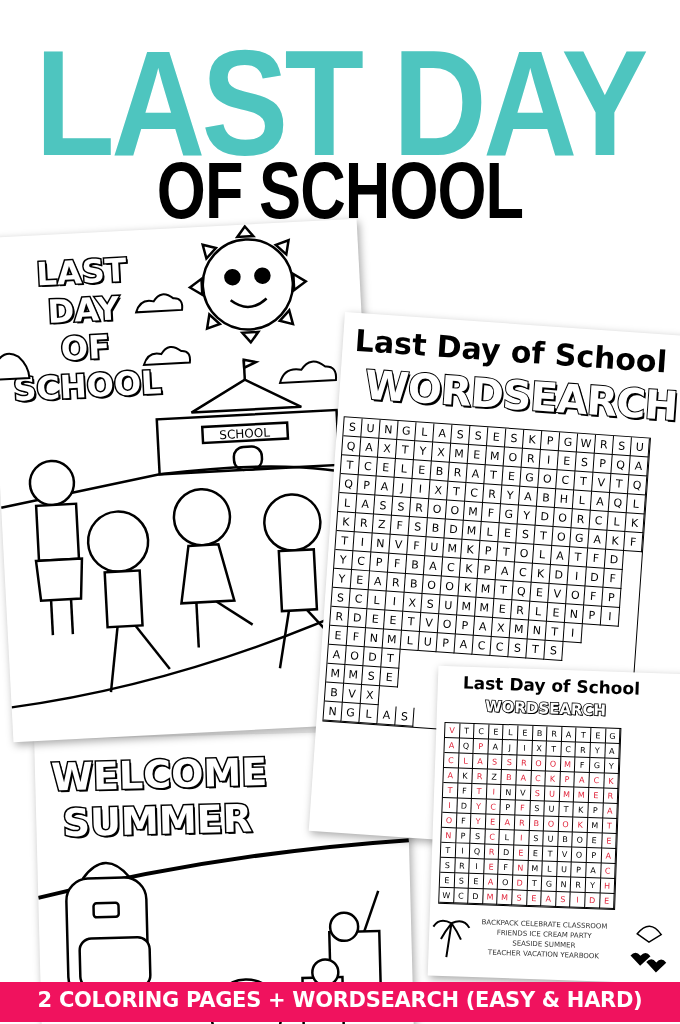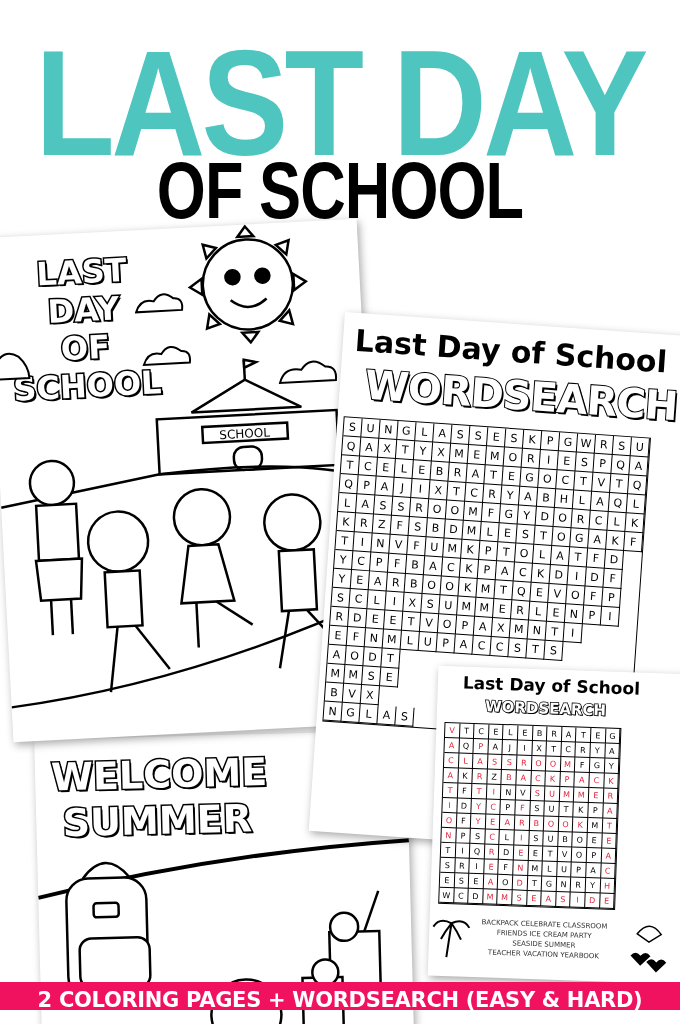--- a/index.html
+++ b/index.html
@@ -45,21 +45,21 @@
   .grid { position: absolute; display: grid; border: 1.5px solid #000; }
   .grid span { display: flex; align-items: center; justify-content: center; border-right: 1px solid #000; border-bottom: 1px solid #000; font-family: "DejaVu Sans", sans-serif; color: #000; }
   .grid span.hl { color: #e0253b; }
 
   
   .page-easy { left: 433px; top: 670px; width: 255px; height: 310px; transform: rotate(2deg); }
 
   .wordlist { position: absolute; font-family: "DejaVu Sans", sans-serif; color: #333; text-align: center; }
 
   .banner {
-    position: absolute; left: 0; top: 982px; width: 680px; height: 28px;
+    position: absolute; left: 0; top: 982px; width: 680px; height: 40px;
     background: #f0125e; color: #fff; text-align: center;
     font-family: "DejaVu Sans", sans-serif; font-weight: 700; font-size: 21px; line-height: 36px;
     letter-spacing: -0.3px;
   }
 </style>
 </head>
 <body>
 
 <div class="title-main">LAST DAY</div>
 <div class="title-sub">OF SCHOOL</div>

